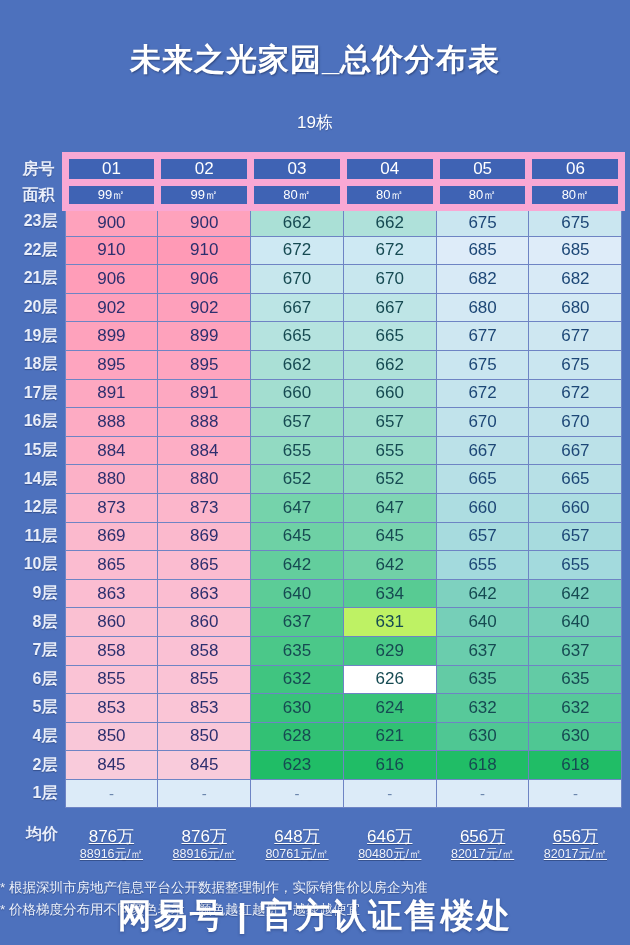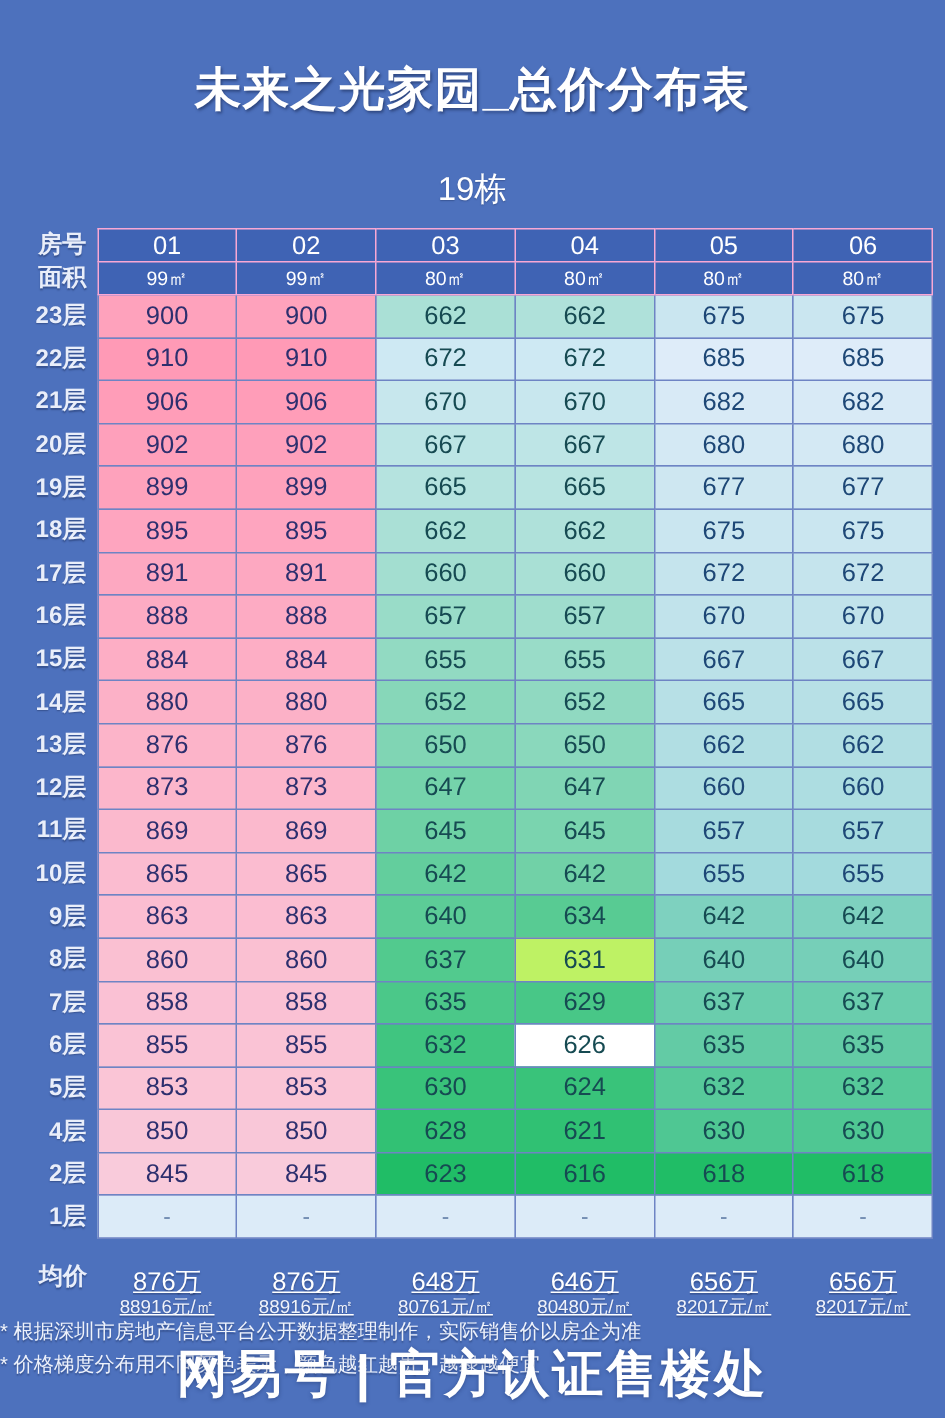--- a/index.html
+++ b/index.html
@@ -19,21 +19,21 @@
     font-size: 31px;
     font-weight: 700;
     letter-spacing: 1px;
     color: #ffffff;
     text-shadow: 1px 1px 2px rgba(20,35,75,0.55);
     padding-top: 42px;
     line-height: 1.15;
   }
   #building-label {
     text-align: center;
-    font-size: 22px;
+    font-size: 17px;
     font-weight: 400;
     color: #ffffff;
     margin-top: 33px;
     text-shadow: 0 1px 1px rgba(20,35,75,0.35);
   }
   #grid-wrap {
     position: absolute;
     left: 8px;
     top: 152px;
     width: 614px;
@@ -52,21 +52,21 @@
     font-weight: 700;
     text-align: right;
     padding-right: 7px;
     background: transparent;
     border: none;
     white-space: nowrap;
     text-shadow: 0 1px 1px rgba(20,35,75,0.4);
   }
   .hdr-num, .hdr-area {
     background: #3f63b4;
-    border: 1px solid #f9a8d4;
+    border: 7px solid #f9a8d4;
     color: #ffffff;
     text-align: center;
     height: 22px;
   }
   .hdr-num { font-size: 17px; font-weight: 400; }
   .hdr-area { font-size: 13px; font-weight: 400; }
 
   td.cell {
     border: 1px solid #6e84c4;
     text-align: center;
@@ -244,29 +244,20 @@
         <tr>
           <td class="rh">14层</td>
           <td class="cell" style="background: rgb(252, 177, 199);">880</td>
           <td class="cell" style="background: rgb(252, 177, 199);">880</td>
           <td class="cell green" style="background: rgb(135, 215, 185);">652</td>
           <td class="cell green" style="background: rgb(144, 217, 193);">652</td>
           <td class="cell blue" style="background: rgb(183, 224, 230);">665</td>
           <td class="cell blue" style="background: rgb(183, 224, 230);">665</td>
         </tr>
         <tr>
-          <td class="rh">13层</td>
-          <td class="cell" style="background: rgb(252, 180, 201);">876</td>
-          <td class="cell" style="background: rgb(252, 180, 201);">876</td>
-          <td class="cell green" style="background: rgb(128, 213, 180);">650</td>
-          <td class="cell green" style="background: rgb(138, 216, 188);">650</td>
-          <td class="cell blue" style="background: rgb(177, 222, 227);">662</td>
-          <td class="cell blue" style="background: rgb(177, 222, 227);">662</td>
-        </tr>
-        <tr>
           <td class="rh">12层</td>
           <td class="cell" style="background: rgb(252, 182, 203);">873</td>
           <td class="cell" style="background: rgb(252, 182, 203);">873</td>
           <td class="cell green" style="background: rgb(117, 211, 171);">647</td>
           <td class="cell green" style="background: rgb(128, 213, 180);">647</td>
           <td class="cell blue" style="background: rgb(173, 221, 225);">660</td>
           <td class="cell blue" style="background: rgb(173, 221, 225);">660</td>
         </tr>
         <tr>
           <td class="rh">11层</td>

